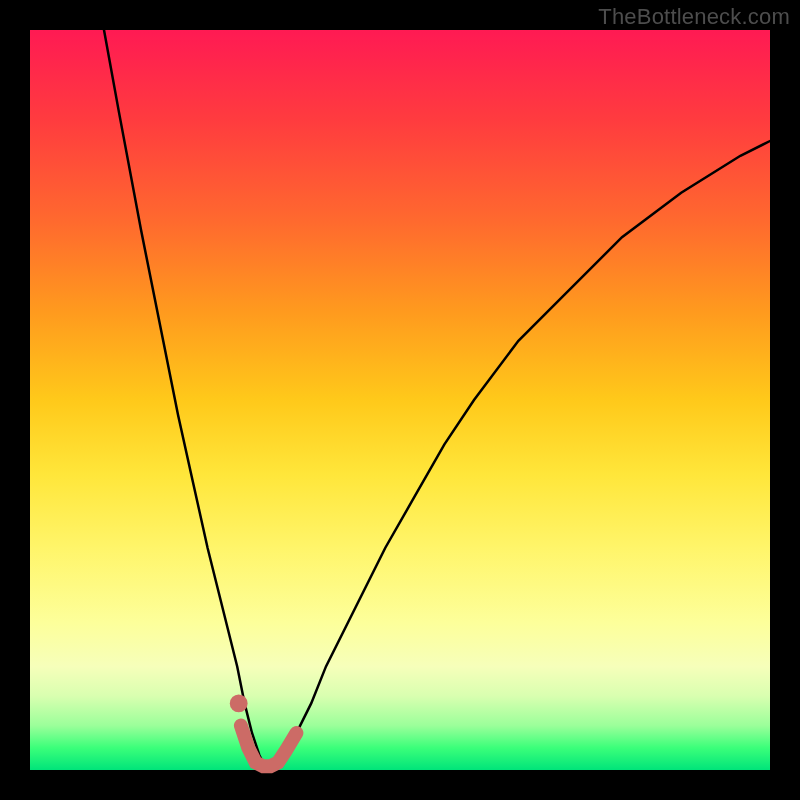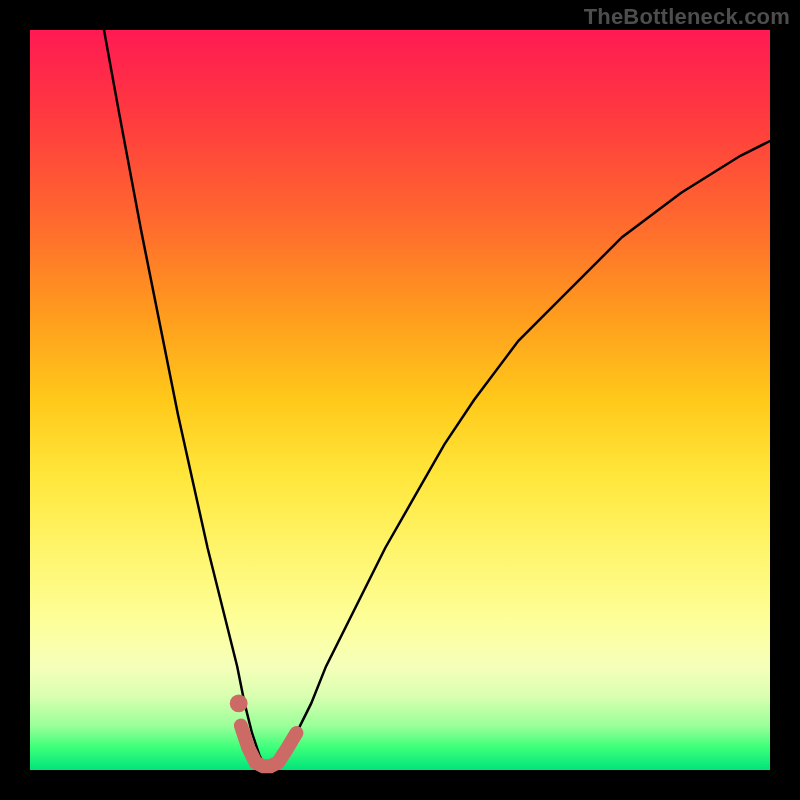--- a/index.html
+++ b/index.html
@@ -40,21 +40,21 @@
       #3bff7a 97%,
       #00e47a 100%
     );
   }
   .watermark {
     position: absolute;
     top: 4px;
     right: 10px;
     color: #4d4d4d;
     font-size: 22px;
-    font-weight: 700;
+    font-weight: 400;
     letter-spacing: 0.2px;
   }
   svg.curves {
     position: absolute;
     left: 30px;
     top: 30px;
     width: 740px;
     height: 740px;
     overflow: visible;
   }

